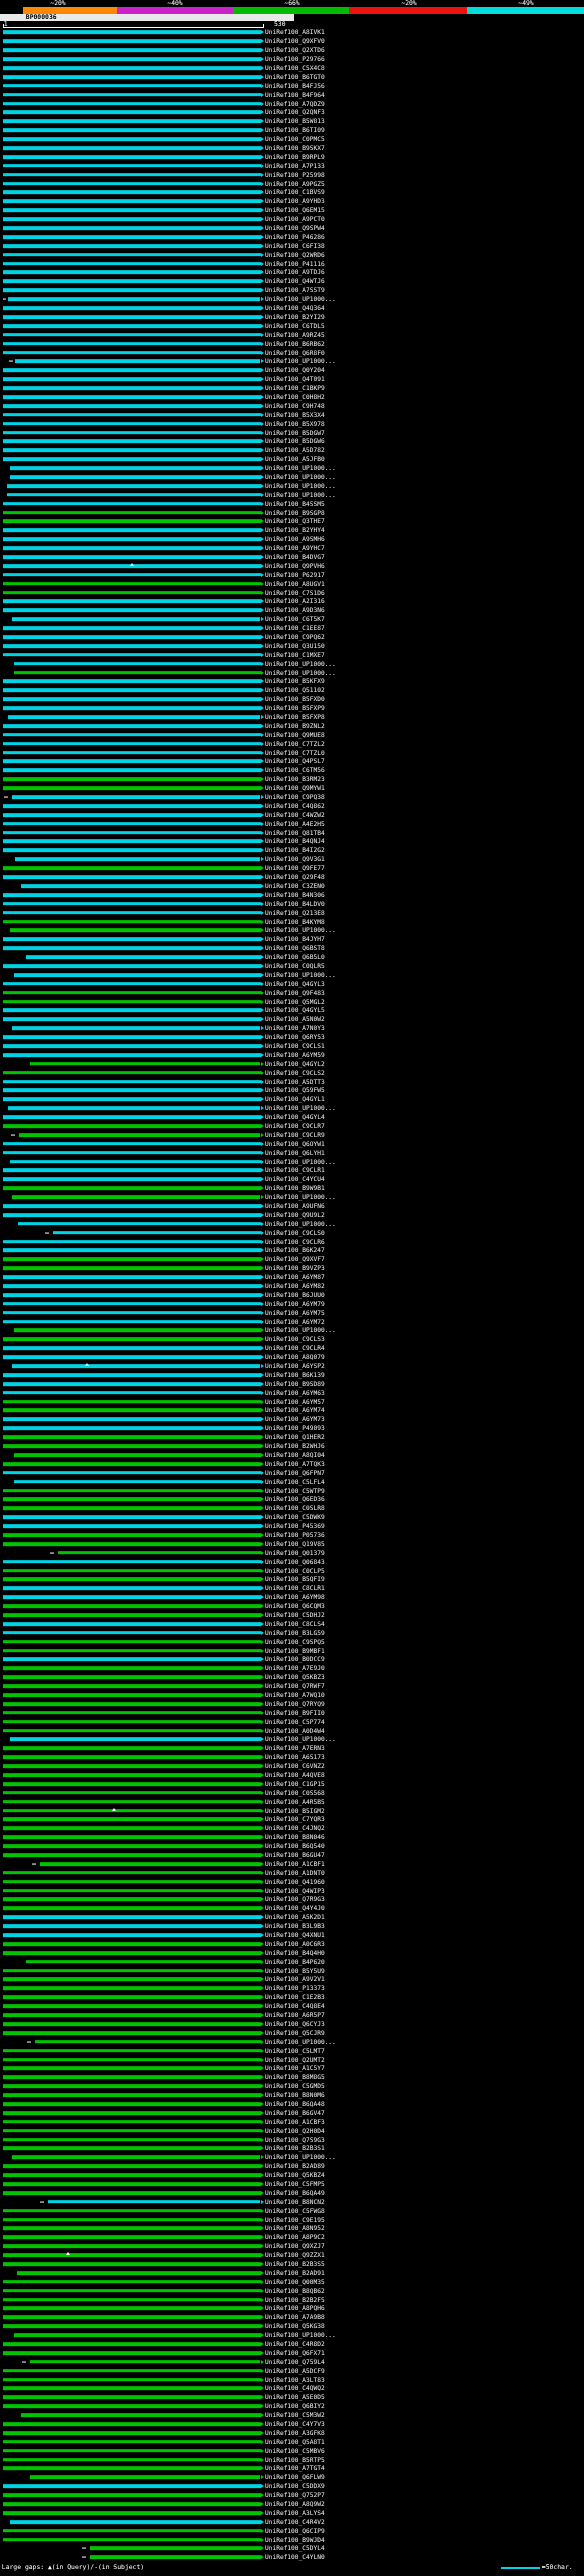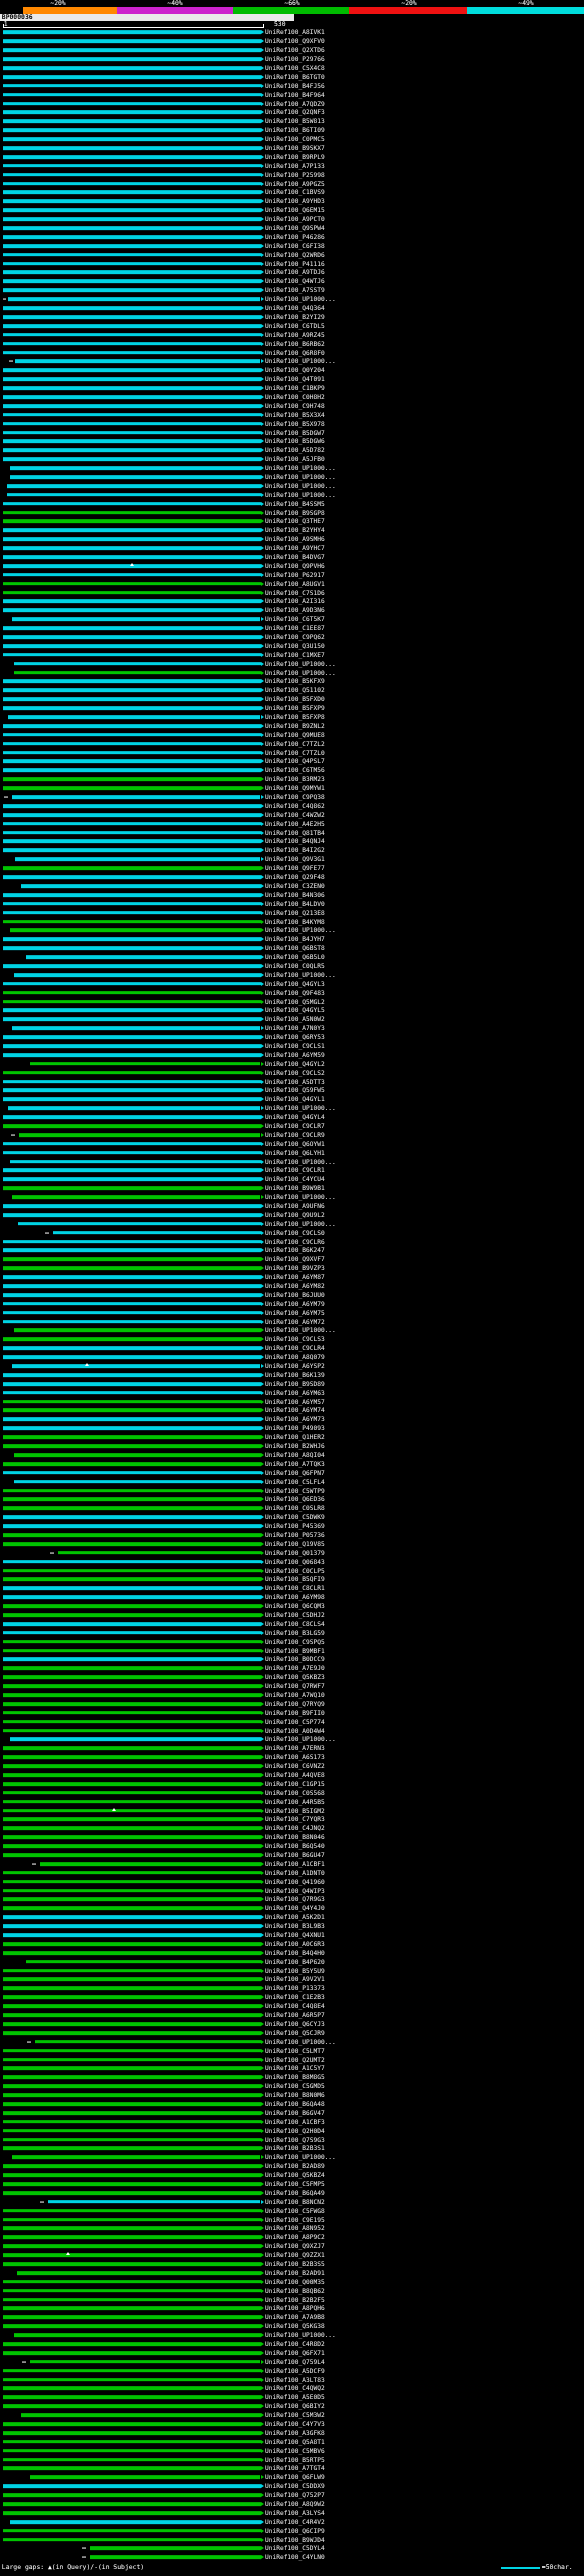--- a/index.html
+++ b/index.html
@@ -3,21 +3,21 @@
 <meta charset="utf-8">
 <style>
   html,body{margin:0;padding:0;background:#000;}
   .page{position:relative;width:585px;height:2576px;background:#000;overflow:hidden;
         font-family:"DejaVu Sans Mono","Liberation Mono",monospace;}
   .scale-labels{position:absolute;top:0;left:0;width:585px;height:15px;}
   .scale-label{position:absolute;top:0;color:#fff;font-size:6.4px;line-height:6.4px;transform:translateX(-50%);white-space:nowrap;}
   .scale-gradient{position:absolute;top:7.3px;left:0;width:585px;height:6.4px;display:flex;}
   .scale-seg{height:100%;}
   .query-strip{position:absolute;top:13.7px;left:0;width:294px;height:7.3px;background:#e9e9e9;}
-  .query-name{color:#000;font-size:6.4px;line-height:7.3px;font-weight:bold;padding-left:1.8px;}
+  .query-name{color:#000;font-size:6.4px;line-height:7.3px;font-weight:bold;padding-left:1.8px;margin-left:24px;}
   .ruler{position:absolute;top:21px;left:0;width:585px;height:7.3px;}
   .ruler-line{position:absolute;left:2.7px;width:261px;top:5.5px;height:0.9px;background:#fff;}
   .ruler-tick{position:absolute;top:2.7px;width:0.9px;height:3.7px;background:#fff;}
   .ruler-num{position:absolute;top:0;color:#fff;font-size:6.4px;line-height:6.4px;}
   .rows{position:absolute;top:28px;left:0;width:585px;height:2535px;display:flex;flex-direction:column;}
   .row{flex:1 1 0;position:relative;min-height:0;}
   .bar{position:absolute;top:50%;transform:translateY(-50%);height:3.7px;}
   .bar-arrow{position:absolute;top:50%;transform:translateY(-50%);width:0;height:0;
              border-top:2.7px solid transparent;border-bottom:2.7px solid transparent;border-left:3.7px solid;}
   .mark{position:absolute;top:50%;transform:translateY(-50%);width:3.7px;height:0.9px;background:#fff;}

